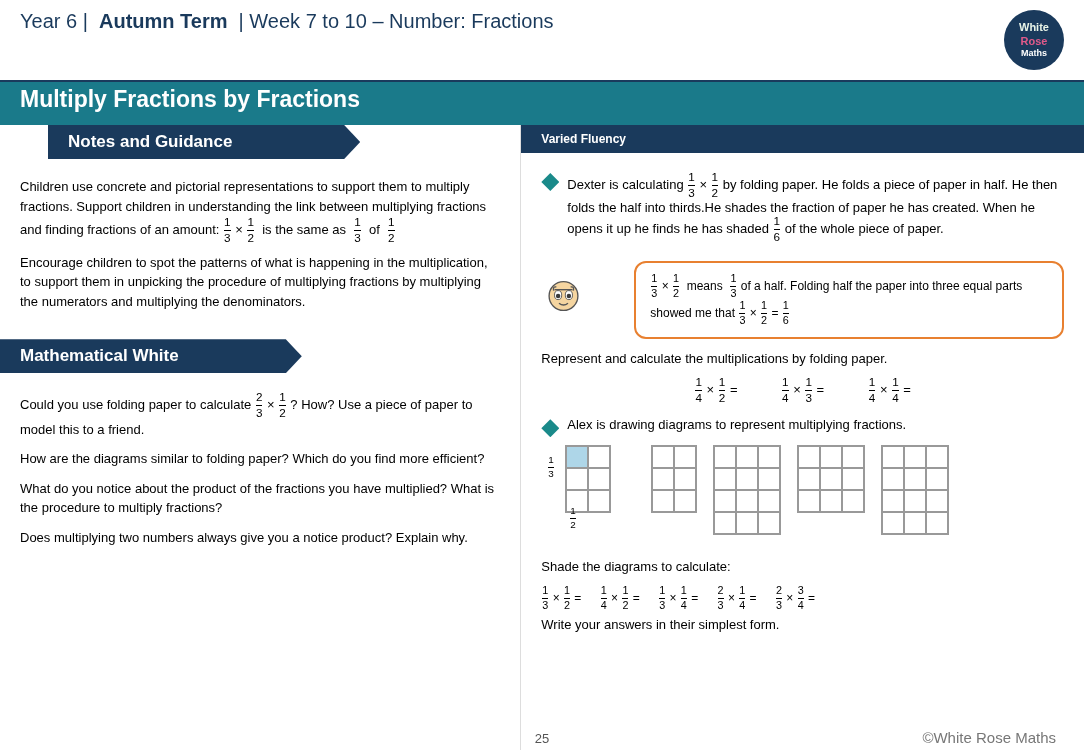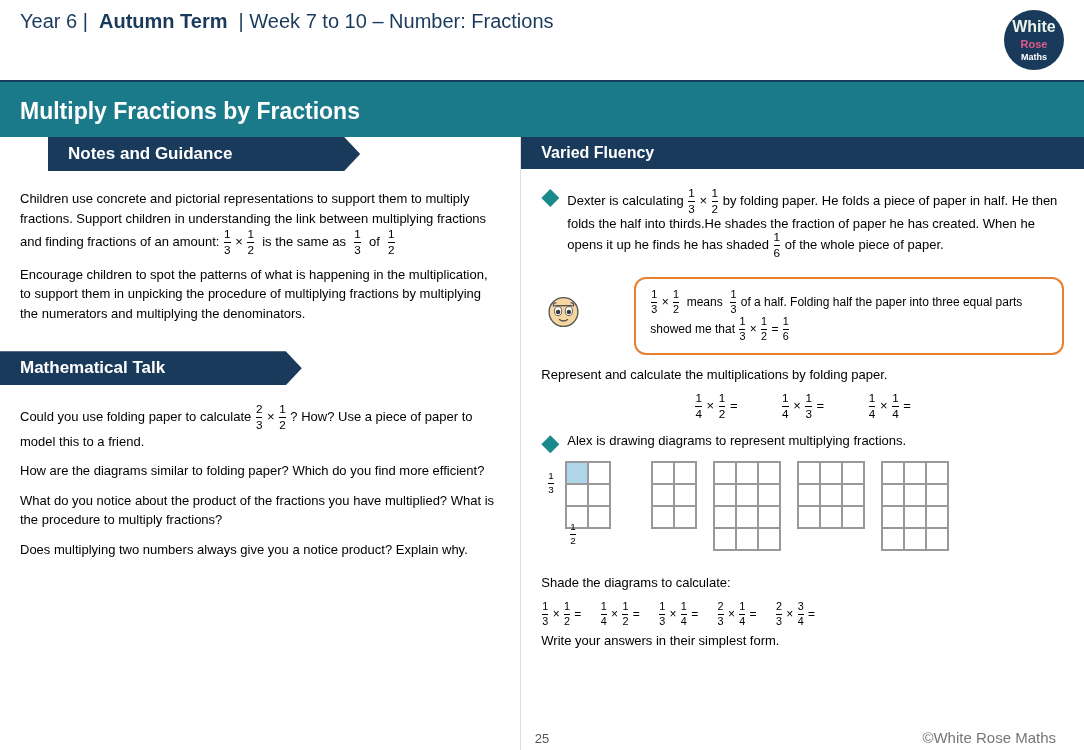--- a/index.html
+++ b/index.html
@@ -33,21 +33,21 @@
       display: flex;
       flex-direction: column;
       align-items: center;
       justify-content: center;
       color: white;
       font-size: 9px;
       font-weight: bold;
       text-align: center;
       line-height: 1.3;
     }
-    .logo .white { color: #e8f4e8; font-size: 16px; }
+    .logo .white { color: #e8f4e8; font-size: 11px; }
     .logo .rose { color: #e05a8a; font-size: 11px; }
 
     
     .main {
       display: flex;
       height: calc(750px - 82px);
     }
     .left-panel {
       width: 48%;
       padding: 0;
@@ -167,21 +167,21 @@
     .copyright-footer {
       position: absolute;
       bottom: 4px;
       right: 28px;
       font-size: 15px;
       color: #777;
     }
 
     .top-banner {
       background: #1a7a8a;
-      padding: 16px 20px 12px 20px;
+      padding: 4px 20px 12px 20px;
     }
     .top-banner-title {
       color: white;
       font-size: 23px;
       font-weight: bold;
     }
 
     .notes-header {
       background: #1a3a5c;
       color: white;
@@ -189,21 +189,21 @@
       font-weight: bold;
       padding: 7px 20px;
       width: 60%;
       clip-path: polygon(0 0, calc(100% - 16px) 0, 100% 50%, calc(100% - 16px) 100%, 0 100%);
       margin-bottom: 8px;
       margin-left: 48px;
     }
     .varied-header {
       background: #1a3a5c;
       color: white;
-      font-size: 16px;
+      font-size: 12px;
       font-weight: bold;
       padding: 7px 20px;
       margin-bottom: 8px;
     }
     .math-talk-header {
       background: #1a3a5c;
       color: white;
       font-size: 17px;
       font-weight: bold;
       padding: 7px 20px;
@@ -258,21 +258,21 @@
         <span class="frac">
             <span class="num">1</span>
             <span class="den">2</span>
           </span>
       </p>
       <p>
         Encourage children to spot the patterns of what is happening in the multiplication, to support them in unpicking the procedure of multiplying fractions by multiplying the numerators and multiplying the denominators.
       </p>
     </div>
 
-    <div class="math-talk-header">Mathematical Talk</div>
+    <div class="math-talk-header">Mathematical White</div>
 
     <div class="left-content math-talk-section">
       <div class="talk-question">
         Could you use folding paper to calculate
         <span class="frac">
             <span class="num">2</span>
             <span class="den">3</span>
           </span>
         ×
         <span class="frac">

